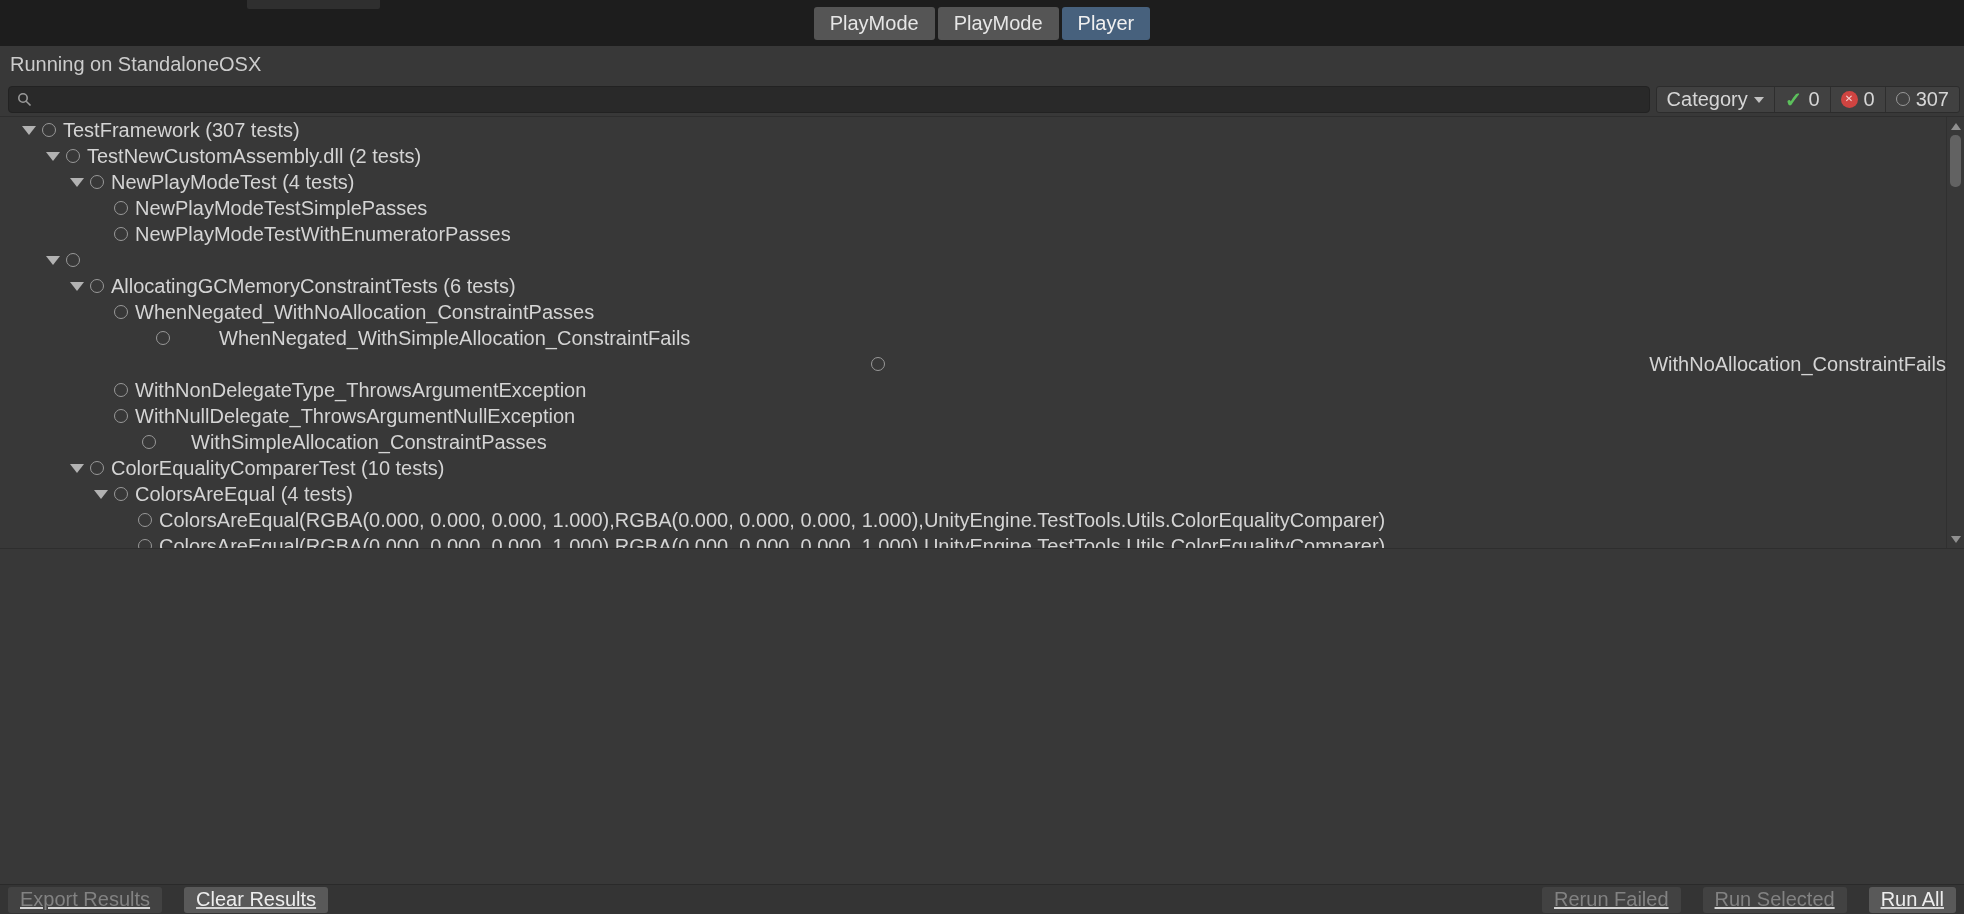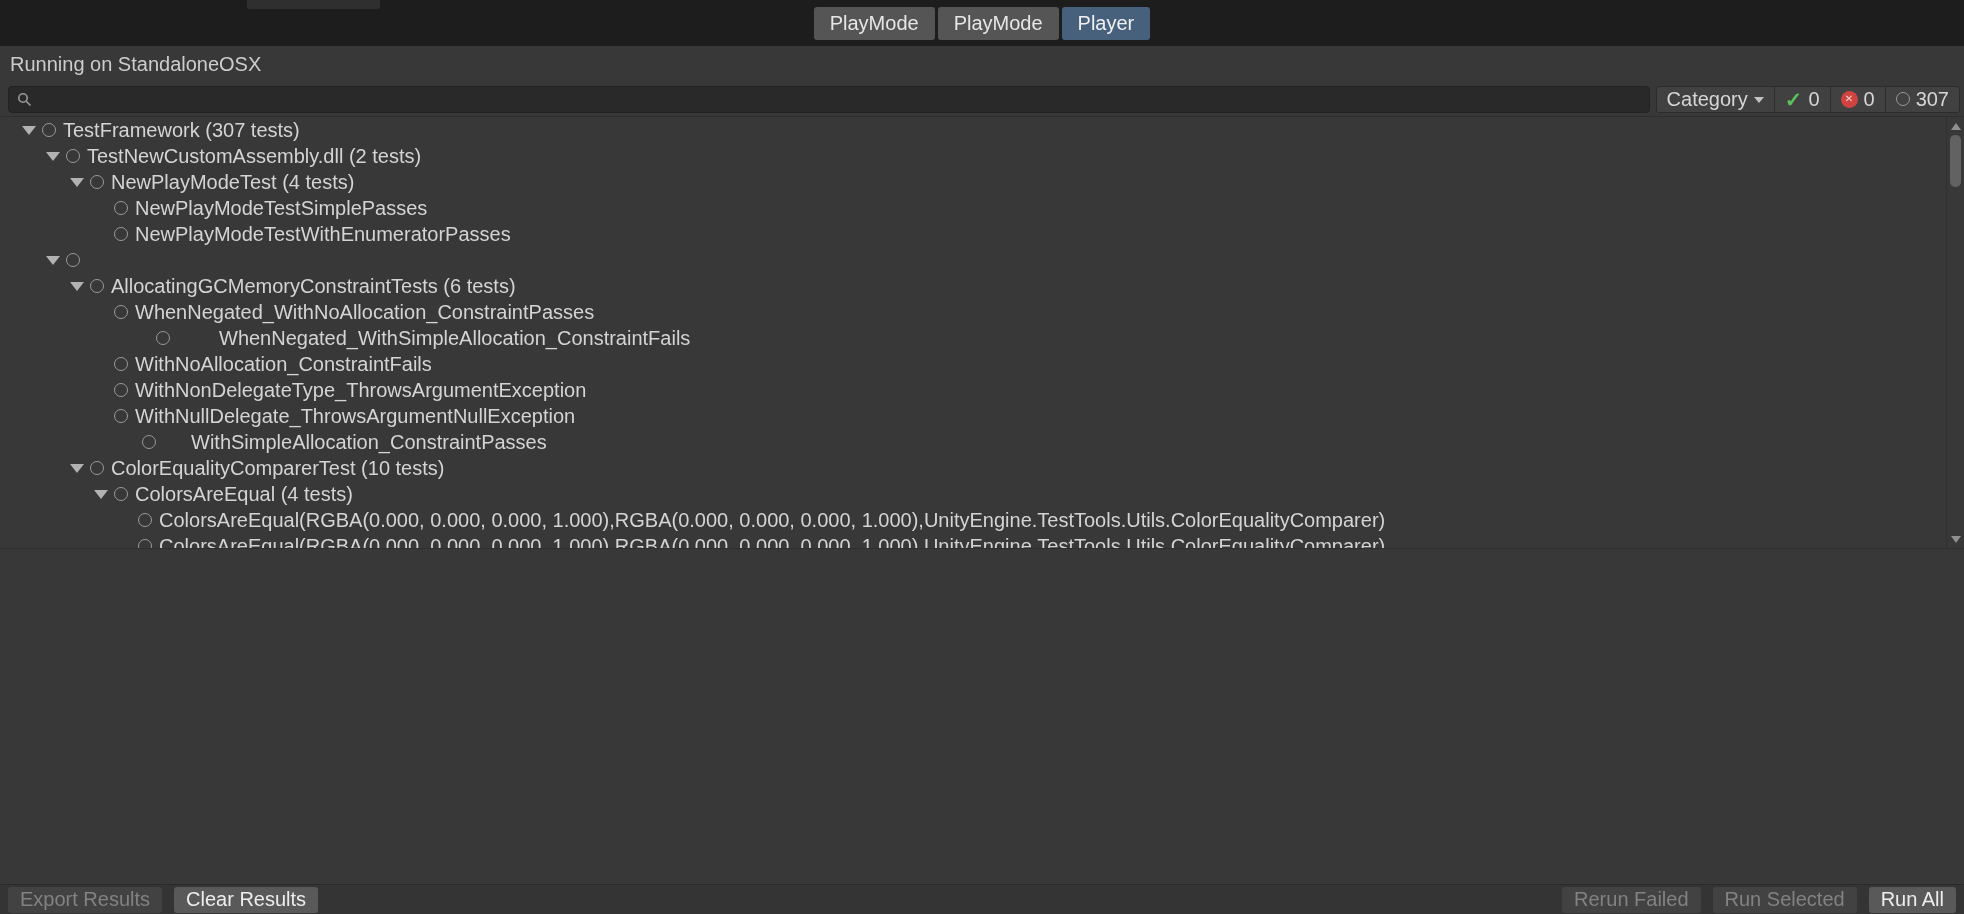--- a/index.html
+++ b/index.html
@@ -45,21 +45,21 @@
   .scroll-arrow.down { bottom:2px; }
   .tri-up { width:0; height:0; border-left:5px solid transparent; border-right:5px solid transparent; border-bottom:7px solid #909090; }
   .tri-dn { width:0; height:0; border-left:5px solid transparent; border-right:5px solid transparent; border-top:7px solid #909090; }
   .scroll-thumb { position:absolute; left:3px; top:18px; width:11px; height:52px; background:#626262; border-radius:5px; cursor:grab; }
 
   
   .detail-pane { flex:1 1 auto; background:#383838; }
 
   
   .footer { height:30px; flex:0 0 30px; background:#343434; border-top:1px solid #2a2a2a; display:flex; align-items:center; justify-content:space-between; padding:0 8px; }
-  .btn-group { display:flex; gap:12px; }
+  .btn-group { display:flex; gap:22px;text-decoration:underline; }
   .btn { height:26px; padding:0 12px; border:none; border-radius:3px; font-size:20px; font-family:inherit; cursor:pointer; background:#595959; color:#ededed; }
   .btn.disabled { background:#424242; color:#828282; cursor:default; }
 </style>
 </head>
 <body>
 
 <div class="app">
 
   <div class="topbar">
     <div class="docked-tab"></div>
@@ -151,21 +151,21 @@
         <div class="tree-row" style="padding-left: 88px;">
           <span class="foldout-slot"></span>
           <span class="test-status-circle"></span>
           <span class="tree-label">WhenNegated_WithNoAllocation_ConstraintPasses</span>
         </div>
         <div class="tree-row" style="padding-left: 88px; gap: 42px;">
           <span class="foldout-slot"></span>
           <span class="test-status-circle"></span>
           <span class="tree-label">WhenNegated_WithSimpleAllocation_ConstraintFails</span>
         </div>
-        <div class="tree-row" style="padding-left: 88px;">
+        <div class="tree-row" style="padding-left: 88px; justify-content: space-between;">
           <span class="foldout-slot"></span>
           <span class="test-status-circle"></span>
           <span class="tree-label">WithNoAllocation_ConstraintFails</span>
         </div>
         <div class="tree-row" style="padding-left: 88px;">
           <span class="foldout-slot"></span>
           <span class="test-status-circle"></span>
           <span class="tree-label">WithNonDelegateType_ThrowsArgumentException</span>
         </div>
         <div class="tree-row" style="padding-left: 88px;">

